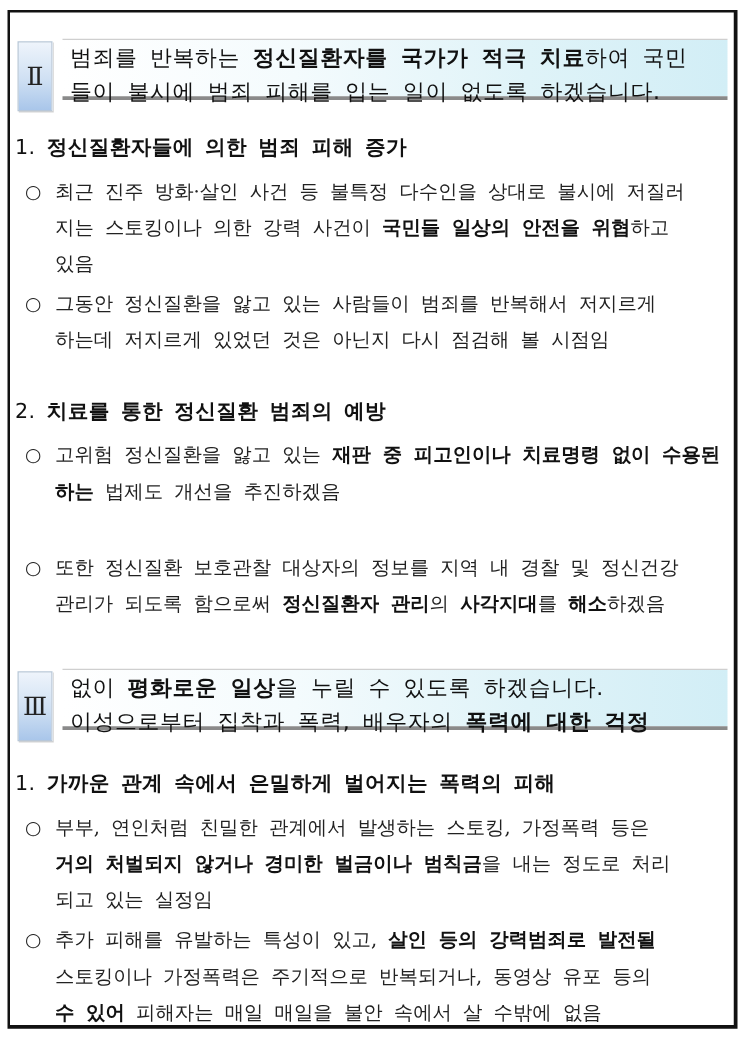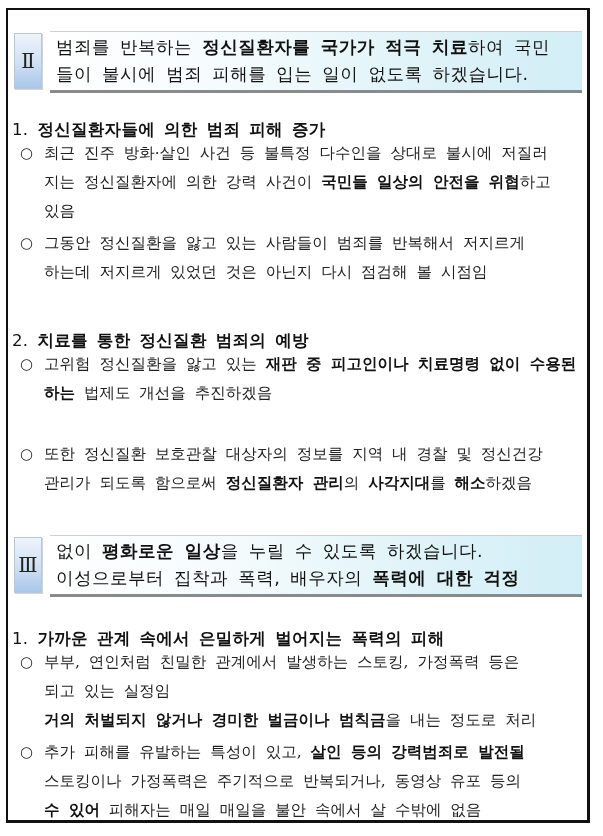--- a/index.html
+++ b/index.html
@@ -6,29 +6,29 @@
   body { width: 603px; height: 836px; position: relative; overflow: hidden;
          font-family: "DejaVu Sans", "Liberation Sans", sans-serif; color: #111; }
   .frame { position: absolute; left: 6px; top: 8px; width: 584px; height: 815px;
            border: 2px solid #111; border-right-width: 3px; border-bottom-width: 3px; box-sizing: border-box; }
   .sec-head { position: absolute; left: 14px; width: 570px; height: 62px; }
   .roman { position: absolute; left: 0; top: 2px; width: 26px; height: 54px;
            background: linear-gradient(180deg, #eef4fb 0%, #cfe0f3 55%, #a9c6ea 100%);
            border: 1px solid #b8c7d8; box-shadow: 1px 1px 0 #d3d3d3;
            font-family: "DejaVu Serif", "Liberation Serif", serif; font-size: 20px;
            display: flex; align-items: center; justify-content: center; color: #222; }
-  .head-text { position: absolute; left: 36px; top: 0; width: 532px; height: 62px;
+  .head-text { position: absolute; left: 36px; top: 0; width: 532px; height: 49px;
                border-top: 1px solid #cfcfcf;
                border-bottom: 3px solid #8a8a8a;
                background: linear-gradient(90deg, #ffffff 0%, #f4fbfd 35%, #dff3f8 70%, #d2eef6 100%);
                font-size: 17.5px; font-weight: bold; line-height: 27px; letter-spacing: 0.5px;
                padding: 2px 4px 0 6px; box-sizing: border-box; word-spacing: 4px; color: #111; }
   .head-text .reg { font-weight: normal; }
   .h1 { position: absolute; left: 12px; font-size: 16.5px; font-weight: bold; letter-spacing: 0.3px;
-        word-spacing: 3px; color: #111; margin-top: 12px; }
+        word-spacing: 3px; color: #111; }
   .h1 .num { font-weight: normal; }
   .bullet { position: absolute; left: 20px; width: 570px; font-family: "DejaVu Serif", "Liberation Serif", serif;
             font-size: 15.5px; line-height: 29px; color: #222; word-spacing: 4px; }
   .bullet .mark { position: absolute; left: 0; top: 0; font-family: "DejaVu Sans", sans-serif; font-size: 15px; }
   .bullet .line { display: block; padding-left: 24px; white-space: nowrap; }
   .bullet b { font-family: "DejaVu Sans", "Liberation Sans", sans-serif; font-weight: bold; color: #111; margin-top: 11px; }
 </style>
 </head>
 <body>
 
@@ -42,21 +42,21 @@
   </div>
 </div>
 
 <div class="h1" style="top:107px;">
   <span class="num">1.</span>
   <span>정신질환자들에 의한 범죄 피해 증가</span>
 </div>
 <div class="bullet" style="top:139px;">
   <span class="mark">○</span>
   <span class="line"><span>최근 진주 방화·살인 사건 등 불특정 다수인을 상대로 불시에 저질러</span></span>
-  <span class="line"><span>지는 정신질환자에 의한 강력 사건이 </span><b>국민들 일상의 안전을 위협</b><span>하고</span></span>
+  <span class="line"><span>지는 스토킹이나 의한 강력 사건이 </span><b>국민들 일상의 안전을 위협</b><span>하고</span></span>
   <span class="line"><span>있음</span></span>
 </div>
 <div class="bullet" style="top:229px;">
   <span class="mark">○</span>
   <span class="line"><span>그동안 정신질환을 앓고 있는 사람들이 범죄를 반복해서 저지르게</span></span>
   <span class="line"><span>하는데 저지르게 있었던 것은 아닌지 다시 점검해 볼 시점임</span></span>
 </div>
 
 <div class="h1" style="top:318px;">
   <span class="num">2.</span>
@@ -81,21 +81,21 @@
   </div>
 </div>
 
 <div class="h1" style="top:616px;">
   <span class="num">1.</span>
   <span>가까운 관계 속에서 은밀하게 벌어지는 폭력의 피해</span>
 </div>
 <div class="bullet" style="top:648px;">
   <span class="mark">○</span>
   <span class="line"><span>부부, 연인처럼 친밀한 관계에서 발생하는 스토킹, 가정폭력 등은</span></span>
+  <span class="line"><b>거의 처벌되지 않거나 경미한 벌금이나 범칙금</b><span>을 내는 정도로 처리</span></span>
   <span class="line"><span>되고 있는 실정임</span></span>
-  <span class="line"><b>거의 처벌되지 않거나 경미한 벌금이나 범칙금</b><span>을 내는 정도로 처리</span></span>
 </div>
 <div class="bullet" style="top:738px;">
   <span class="mark">○</span>
   <span class="line"><span>추가 피해를 유발하는 특성이 있고, </span><b>살인 등의 강력범죄로 발전될</b></span>
   <span class="line"><span>스토킹이나 가정폭력은 주기적으로 반복되거나, 동영상 유포 등의</span></span>
   <span class="line"><b>수 있어</b><span> 피해자는 매일 매일을 불안 속에서 살 수밖에 없음</span></span>
 </div>
 
 </body></html>

